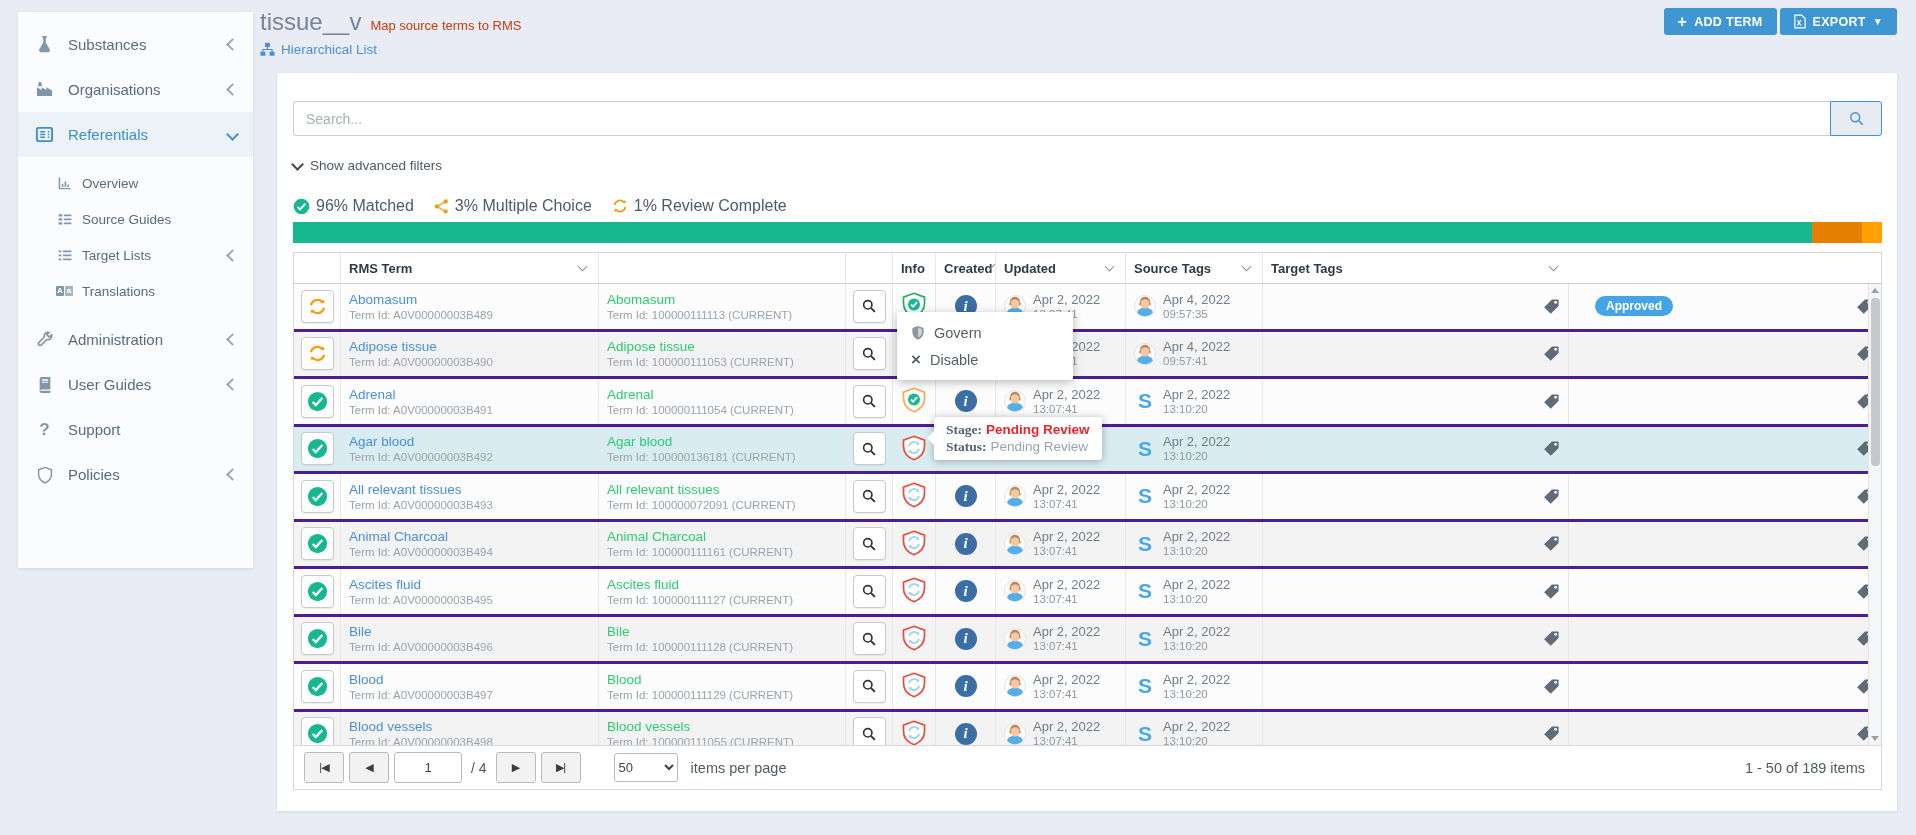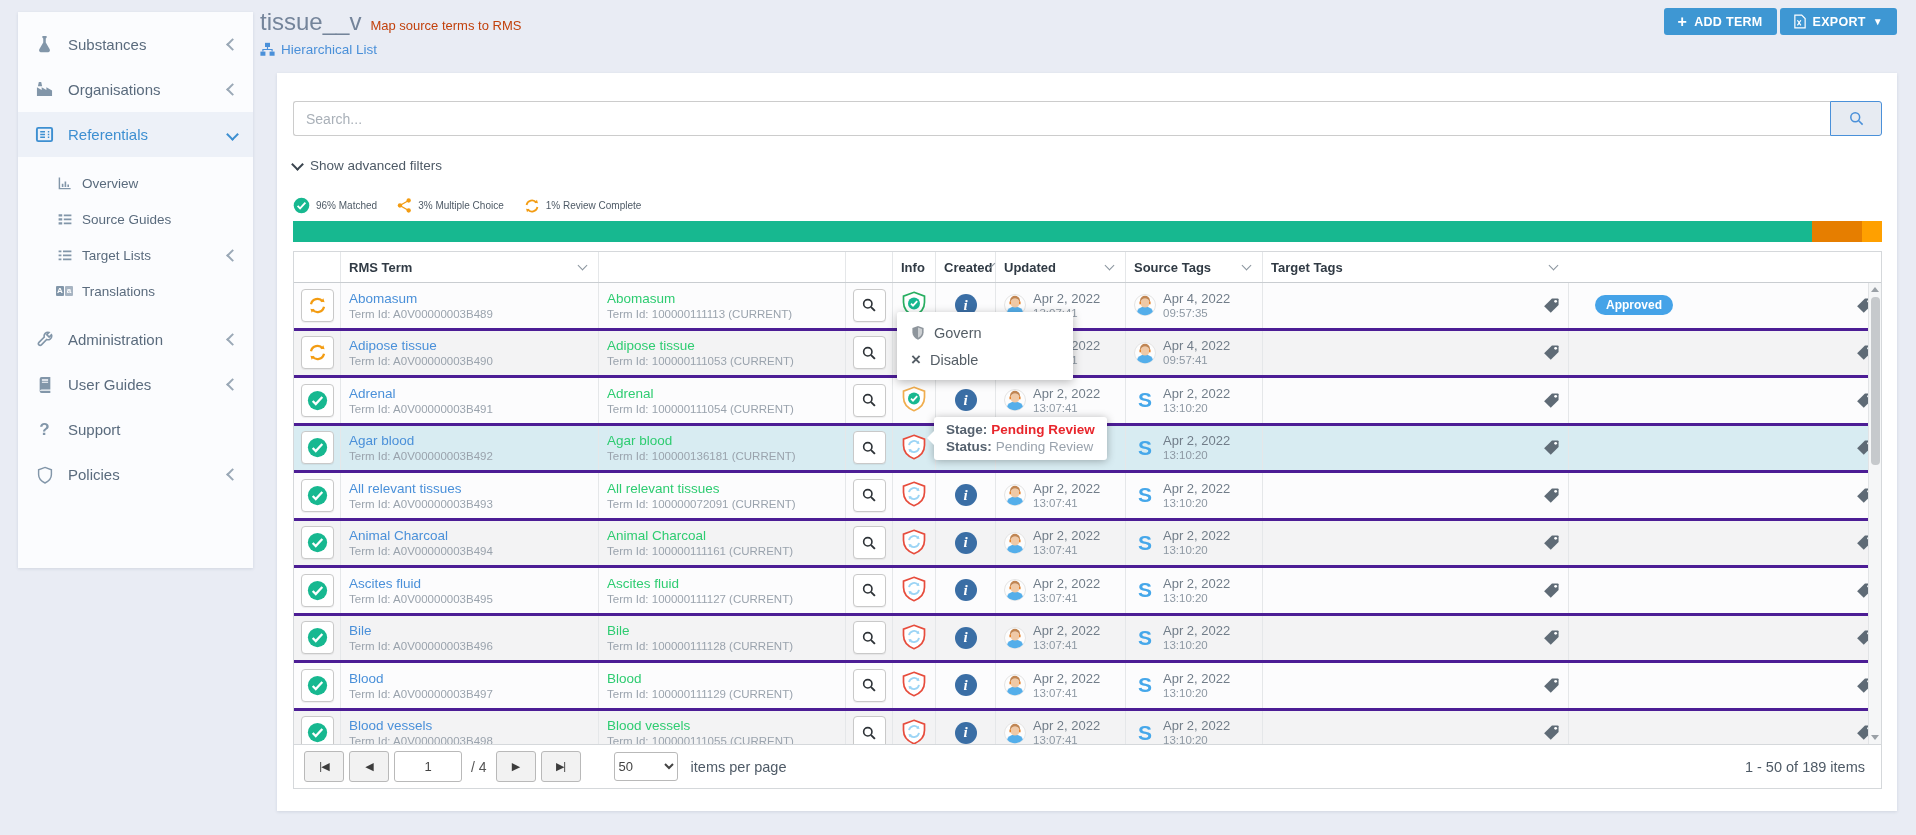--- a/index.html
+++ b/index.html
@@ -40,21 +40,21 @@
   .card{position:absolute;left:277px;top:73px;width:1620px;height:738px;background:#fff;box-shadow:0 1px 3px rgba(40,60,90,.12);box-sizing:border-box;padding:0 15px 0 16px;}
 
   .search-row{margin-top:28px;display:flex;height:35px;}
   .search-input{flex:1;border:1px solid #ccc;border-right:none;border-radius:3px 0 0 3px;padding:0 12px;font-size:14px;color:#555;outline:none;font-family:"Liberation Sans",sans-serif;}
   .search-input::placeholder{color:#a9b0b8;}
   .search-btn{width:50px;background:#e7ebf2;border:1px solid #4a90d9;border-radius:0 3px 3px 0;display:flex;align-items:center;justify-content:center;color:#4a90d9;cursor:pointer;}
 
   .adv-filters{margin-top:22px;display:flex;align-items:center;gap:8px;font-size:13.5px;color:#4e5a66;cursor:pointer;width:max-content;}
   .chev-dark{width:7px;height:7px;border-right:2px solid #3a444e;border-bottom:2px solid #3a444e;transform:rotate(45deg);margin-top:-3px;}
 
-  .stats{margin-top:24px;display:flex;align-items:center;gap:20px;font-size:10px;color:#4e5a66;}
+  .stats{margin-top:24px;display:flex;align-items:center;gap:20px;font-size:16px;color:#4e5a66;}
   .stat{display:flex;align-items:center;gap:6px;}
 
   .progress{margin-top:7px;height:21px;display:flex;overflow:hidden;}
 
   
   .table{margin-top:9px;border:1px solid #d5d8db;}
   .grid-cols{display:grid;grid-template-columns:47px 258px 247px 47px 43px 60px 130px 137px 306px minmax(0,1fr);}
   .thead{height:30px;border-bottom:1px solid #c9cdd1;background:#fff;}
   .th{display:flex;align-items:center;font-size:13px;font-weight:700;color:#303a44;padding:0 8px;border-right:1px solid #e5e7e9;box-sizing:border-box;}
   .th:last-child{border-right:none;}
@@ -111,21 +111,21 @@
   .pg-label{font-size:14.5px;color:#4e5a66;margin-left:8px;}
   .pg-range{margin-left:auto;font-size:14.5px;color:#4e5a66;padding-right:6px;}
 
   
   .ctx-menu{position:absolute;left:620px;top:239px;width:176px;background:#fff;box-shadow:0 2px 10px rgba(0,0,0,.28);border-radius:2px;padding:7px 0;z-index:30;}
   .ctx-item{display:flex;align-items:center;gap:9px;height:27px;padding:0 14px;font-size:14.5px;color:#555e66;cursor:pointer;}
   .ctx-x{font-size:17px;font-weight:700;color:#555e66;line-height:1;}
   .tooltip{position:absolute;left:657px;top:344px;background:#fff;box-shadow:0 1px 8px rgba(0,0,0,.3);border-radius:3px;padding:4px 12px 5px 12px;z-index:30;white-space:nowrap;}
   .tt-arrow{position:absolute;left:-7px;top:14px;width:0;height:0;border-top:7px solid transparent;border-bottom:7px solid transparent;border-right:7px solid #fff;}
   .tt-line{font-size:13.5px;line-height:17px;}
-  .tt-label{font-weight:700;color:#55616e;}
+  .tt-label{font-weight:700;color:#55616e;font-family:Liberation Serif, serif;}
   .tt-stage{font-weight:700;color:#e8262c;margin-left:4px;}
   .tt-status{color:#9aa3ad;margin-left:4px;}
 </style>
 </head>
 <body>
 
 <div id="app">
 
   <div class="sidebar">
     <div class="side-item">

